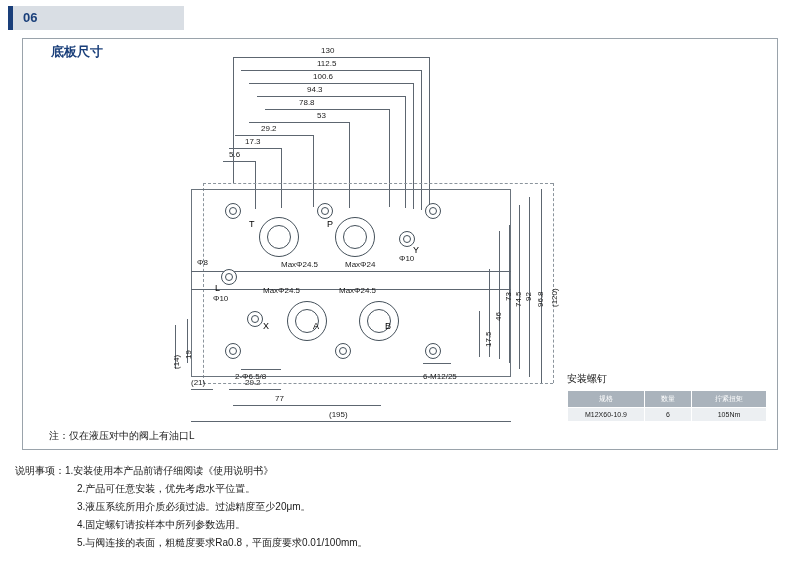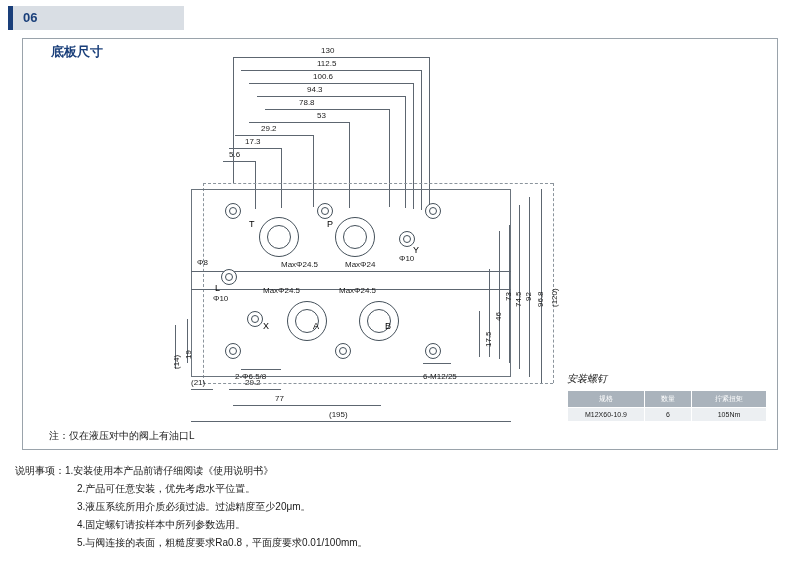--- a/index.html
+++ b/index.html
@@ -101,21 +101,20 @@
     box-sizing: border-box;
     background: #fff;
   }
   
   .scr-title {
     position: absolute;
     left: 566px;
     top: 371px;
     font-size: 10px;
     color: #1b1b1b;
-    font-style: italic;
   }
   table.scr {
     position: absolute;
     left: 566px;
     top: 389px;
     border-collapse: collapse;
     font-size: 7px;
   }
   table.scr th {
     background: #aab3bc;

